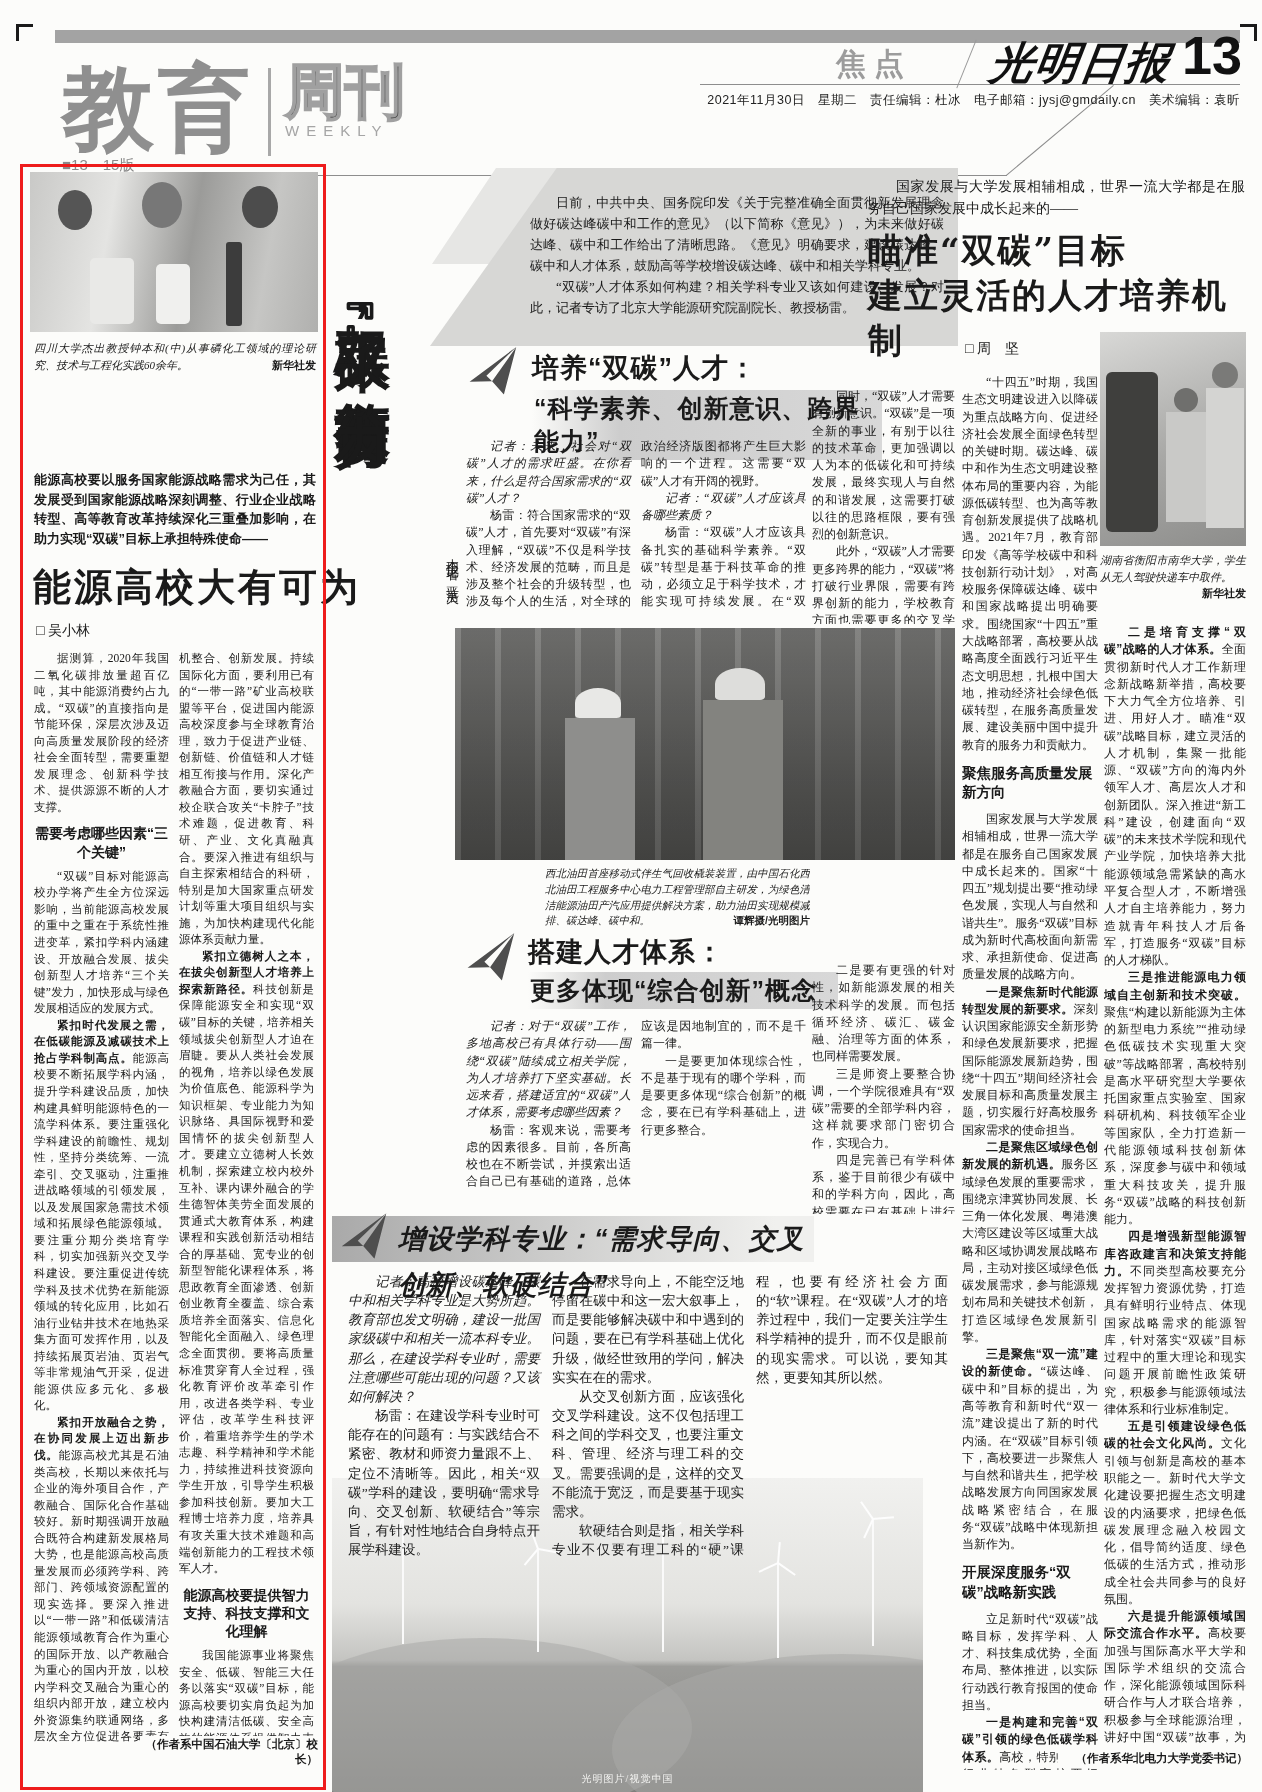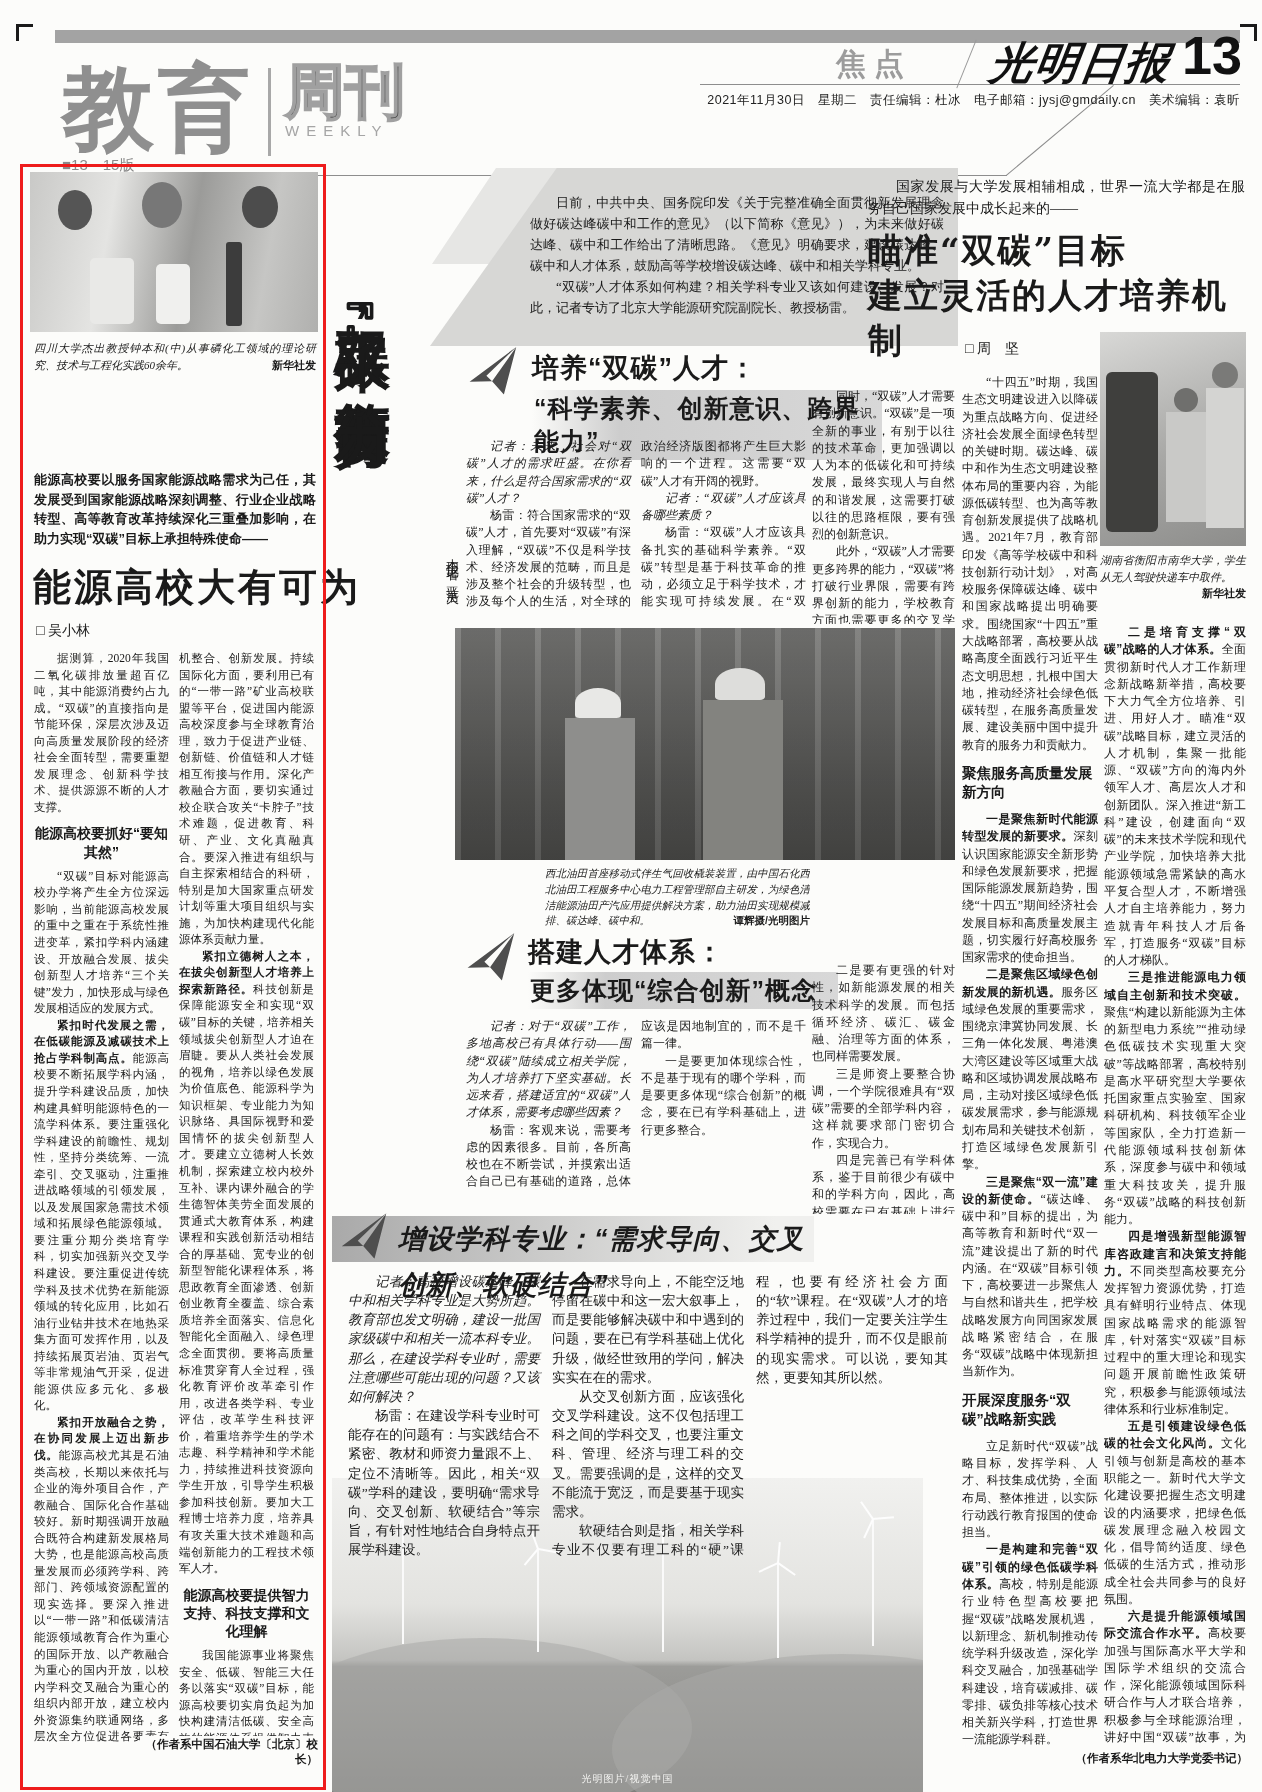--- a/index.html
+++ b/index.html
@@ -103,21 +103,21 @@
   <p class="abs caption" style="left:34px;top:340px;width:282px;margin:0;">
     <span>四川大学杰出教授钟本和(中)从事磷化工领域的理论研究、技术与工程化实践60余年。</span>
     <span class="credit">新华社发</span>
   </p>
   <div class="abs l-intro" style="left:34px;top:470px;width:282px;">能源高校要以服务国家能源战略需求为己任，其发展受到国家能源战略深刻调整、行业企业战略转型、高等教育改革持续深化三重叠加影响，在助力实现“双碳”目标上承担特殊使命——</div>
   <div class="abs l-title" style="left:33px;top:562px;">能源高校大有可为</div>
   <div class="abs author" style="left:36px;top:622px;">□ 吴小林</div>
 
   <div class="abs np cols2" style="left:34px;top:650px;width:280px;height:1100px;overflow:hidden;">
     <p>据测算，2020年我国二氧化碳排放量超百亿吨，其中能源消费约占九成。“双碳”的直接指向是节能环保，深层次涉及迈向高质量发展阶段的经济社会全面转型，需要重塑发展理念、创新科学技术、提供源源不断的人才支撑。</p>
-    <p class="subhead">能源高校要抓好“要知其然”</p>
+    <p class="subhead">需要考虑哪些因素“三个关键”</p>
     <p>“双碳”目标对能源高校办学将产生全方位深远影响，当前能源高校发展的重中之重在于系统性推进变革，紧扣学科内涵建设、开放融合发展、拔尖创新型人才培养“三个关键”发力，加快形成与绿色发展相适应的发展方式。</p>
     <p><b class="lead">紧扣时代发展之需，在低碳能源及减碳技术上抢占学科制高点。</b><span>能源高校要不断拓展学科内涵，提升学科建设品质，加快构建具鲜明能源特色的一流学科体系。要注重强化学科建设的前瞻性、规划性，坚持分类统筹、一流牵引、交叉驱动，注重推进战略领域的引领发展，以及发展国家急需技术领域和拓展绿色能源领域。要注重分期分类培育学科，切实加强新兴交叉学科建设。要注重促进传统学科及技术优势在新能源领域的转化应用，比如石油行业钻井技术在地热采集方面可发挥作用，以及持续拓展页岩油、页岩气等非常规油气开采，促进能源供应多元化、多极化。</span></p>
     <p><b class="lead">紧扣开放融合之势，在协同发展上迈出新步伐。</b><span>能源高校尤其是石油类高校，长期以来依托与企业的海外项目合作，产教融合、国际化合作基础较好。新时期强调开放融合既符合构建新发展格局大势，也是能源高校高质量发展而必须跨学科、跨部门、跨领域资源配置的现实选择。要深入推进以“一带一路”和低碳清洁能源领域教育合作为重心的国际开放、以产教融合为重心的国内开放，以校内学科交叉融合为重心的组织内部开放，建立校内外资源集约联通网络，多层次全方位促进各要素有机整合、创新发展。持续国际化方面，要利用已有的“一带一路”矿业高校联盟等平台，促进国内能源高校深度参与全球教育治理，致力于促进产业链、创新链、价值链和人才链相互衔接与作用。深化产教融合方面，要切实通过校企联合攻关“卡脖子”技术难题，促进教育、科研、产业、文化真融真合。要深入推进有组织与自主探索相结合的科研，特别是加大国家重点研发计划等重大项目组织与实施，为加快构建现代化能源体系贡献力量。</span></p>
     <p><b class="lead">紧扣立德树人之本，在拔尖创新型人才培养上探索新路径。</b><span>科技创新是保障能源安全和实现“双碳”目标的关键，培养相关领域拔尖创新型人才迫在眉睫。要从人类社会发展的视角，培养以绿色发展为价值底色、能源科学为知识框架、专业能力为知识脉络、具国际视野和爱国情怀的拔尖创新型人才。要建立立德树人长效机制，探索建立校内校外互补、课内课外融合的学生德智体美劳全面发展的贯通式大教育体系，构建课程和实践创新活动相结合的厚基础、宽专业的创新型智能化课程体系，将思政教育全面渗透、创新创业教育全覆盖、综合素质培养全面落实、信息化智能化全面融入、绿色理念全面贯彻。要将高质量标准贯穿育人全过程，强化教育评价改革牵引作用，改进各类学科、专业评估，改革学生科技评价，着重培养学生的学术志趣、科学精神和学术能力，持续推进科技资源向学生开放，引导学生积极参加科技创新。要加大工程博士培养力度，培养具有攻关重大技术难题和高端创新能力的工程技术领军人才。</span></p>
     <p class="subhead">能源高校要提供智力支持、科技支撑和文化理解</p>
     <p>我国能源事业将聚焦安全、低碳、智能三大任务以落实“双碳”目标，能源高校要切实肩负起为加快构建清洁低碳、安全高效的能源体系提供智力支持、科技支撑和文化理解的重任，要统筹兼顾系统的阶段性和持续性。</p>
 
   </div>
   <div class="abs sig" style="left:140px;top:1736px;width:176px;">（作者系中国石油大学〔北京〕校长）</div>
 
@@ -230,20 +230,21 @@
   <div class="abs r-kicker" style="left:868px;top:176px;width:377px;text-indent:2em;">国家发展与大学发展相辅相成，世界一流大学都是在服务自己国家发展中成长起来的——</div>
   <div class="abs r-title" style="left:868px;top:228px;width:380px;">
     <div>瞄准“双碳”目标</div>
     <div>建立灵活的人才培养机制</div>
   </div>
   <div class="abs author" style="left:965px;top:340px;">□ 周　坚</div>
 
   <div class="abs np" style="left:962px;top:374px;width:136px;height:1396px;overflow:hidden;font-size:12px;">
     <p>“十四五”时期，我国生态文明建设进入以降碳为重点战略方向、促进经济社会发展全面绿色转型的关键时期。碳达峰、碳中和作为生态文明建设整体布局的重要内容，为能源低碳转型、也为高等教育创新发展提供了战略机遇。2021年7月，教育部印发《高等学校碳中和科技创新行动计划》，对高校服务保障碳达峰、碳中和国家战略提出明确要求。围绕国家“十四五”重大战略部署，高校要从战略高度全面践行习近平生态文明思想，扎根中国大地，推动经济社会绿色低碳转型，在服务高质量发展、建设美丽中国中提升教育的服务力和贡献力。</p>
     <p class="subhead-l">聚焦服务高质量发展新方向</p>
+    <p>国家发展与大学发展相辅相成，世界一流大学都是在服务自己国家发展中成长起来的。国家“十四五”规划提出要“推动绿色发展，实现人与自然和谐共生”。服务“双碳”目标成为新时代高校面向新需求、承担新使命、促进高质量发展的战略方向。</p>
     <p><b class="lead">一是聚焦新时代能源转型发展的新要求。</b><span>深刻认识国家能源安全新形势和绿色发展新要求，把握国际能源发展新趋势，围绕“十四五”期间经济社会发展目标和高质量发展主题，切实履行好高校服务国家需求的使命担当。</span></p>
     <p><b class="lead">二是聚焦区域绿色创新发展的新机遇。</b><span>服务区域绿色发展的重要需求，围绕京津冀协同发展、长三角一体化发展、粤港澳大湾区建设等区域重大战略和区域协调发展战略布局，主动对接区域绿色低碳发展需求，参与能源规划布局和关键技术创新，打造区域绿色发展新引擎。</span></p>
     <p><b class="lead">三是聚焦“双一流”建设的新使命。</b><span>“碳达峰、碳中和”目标的提出，为高等教育和新时代“双一流”建设提出了新的时代内涵。在“双碳”目标引领下，高校要进一步聚焦人与自然和谐共生，把学校战略发展方向同国家发展战略紧密结合，在服务“双碳”战略中体现新担当新作为。</span></p>
     <p class="subhead-l">开展深度服务“双碳”战略新实践</p>
     <p>立足新时代“双碳”战略目标，发挥学科、人才、科技集成优势，全面布局、整体推进，以实际行动践行教育报国的使命担当。</p>
     <p><b class="lead">一是构建和完善“双碳”引领的绿色低碳学科体系。</b><span>高校，特别是能源行业特色型高校要把握“双碳”战略发展机遇，以新理念、新机制推动传统学科升级改造，深化学科交叉融合，加强基础学科建设，培育碳减排、碳零排、碳负排等核心技术相关新兴学科，打造世界一流能源学科群。</span></p>
   </div>
 
   <div class="abs photo" style="left:1100px;top:332px;width:146px;height:214px;background:linear-gradient(160deg,#d8d8d6,#a8a8a6 55%,#8d8d8b);">
     <div class="abs" style="left:6px;top:40px;width:52px;height:160px;background:#3f3f3d;border-radius:6px;"></div>

